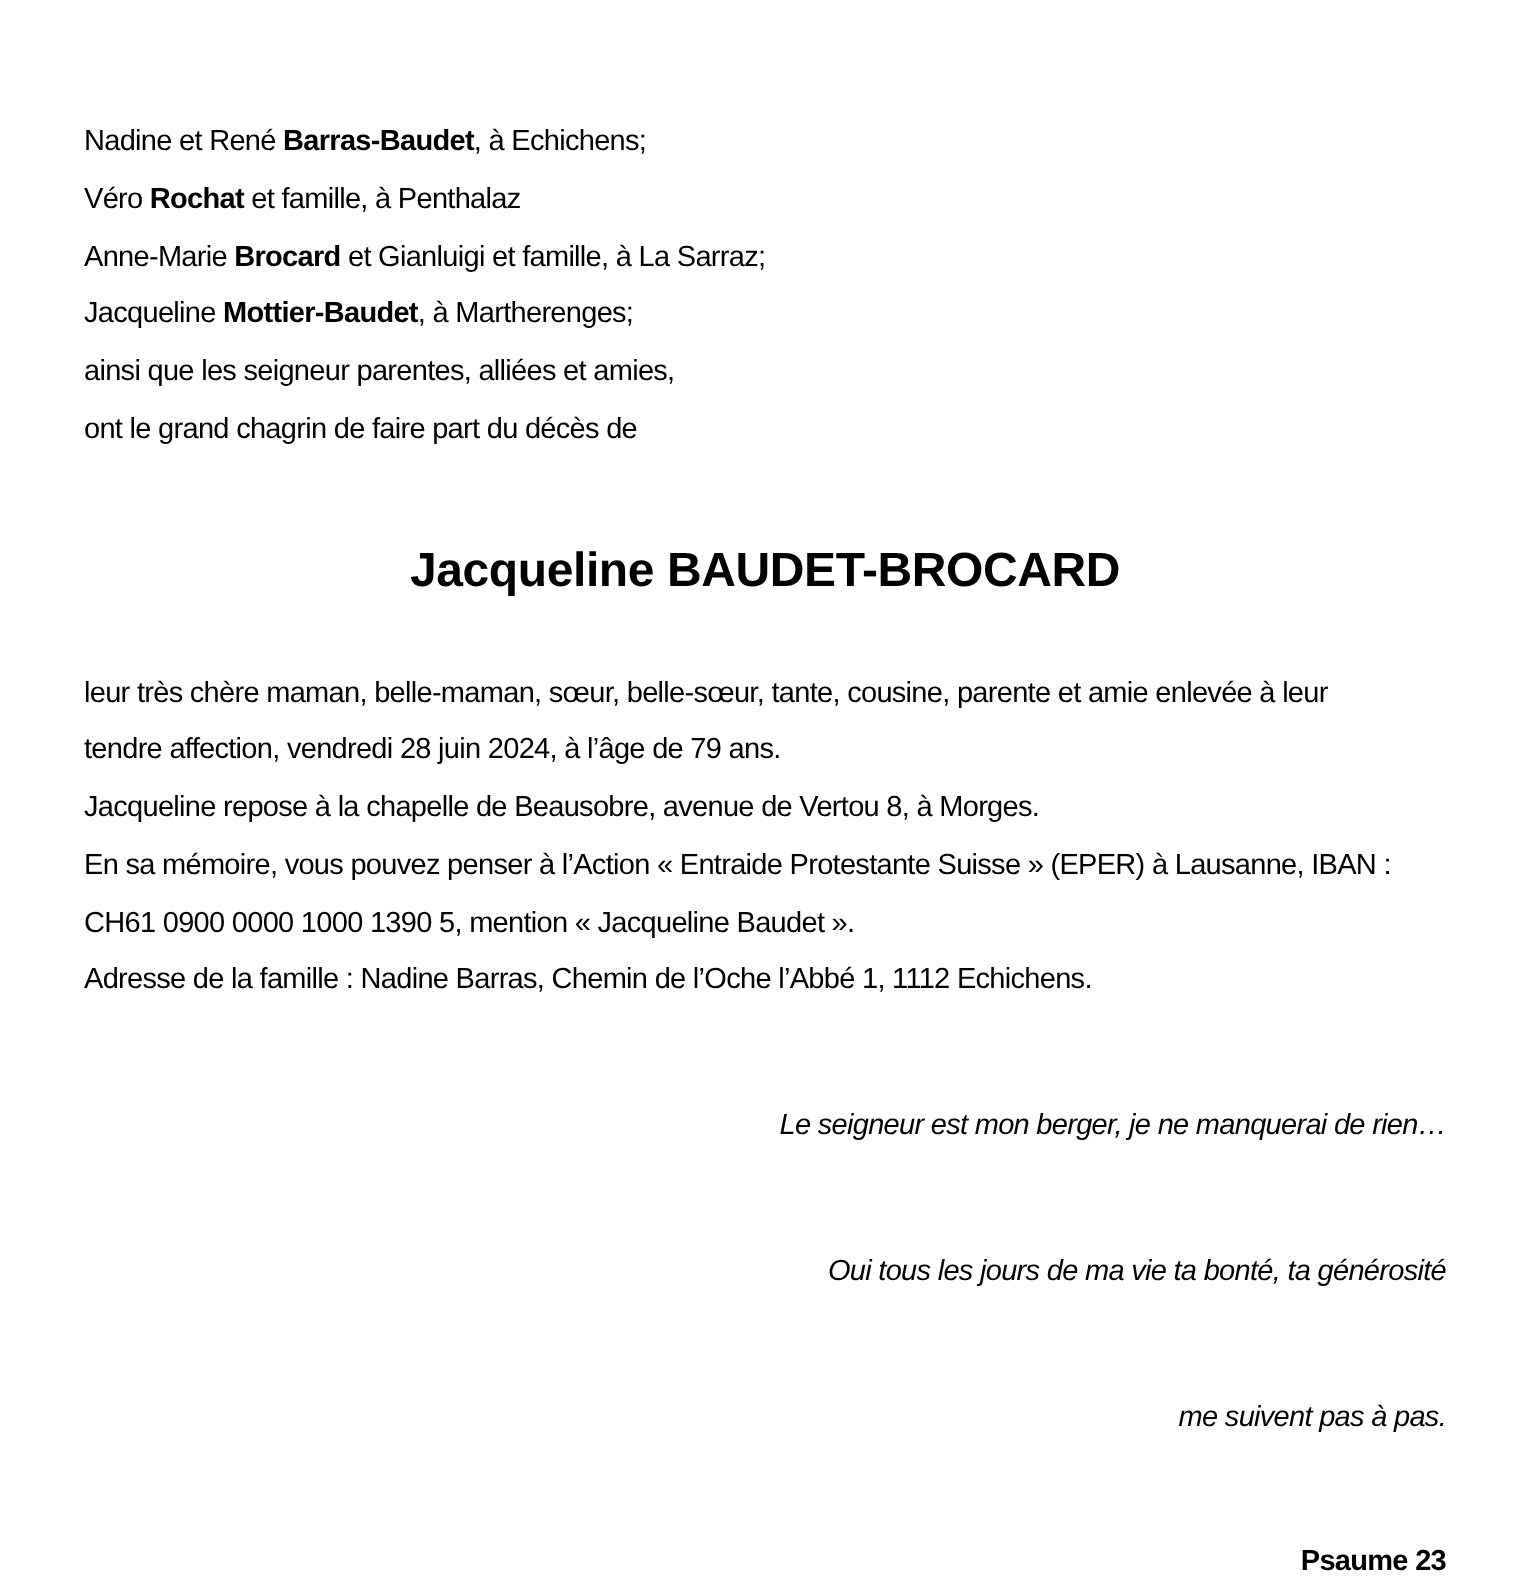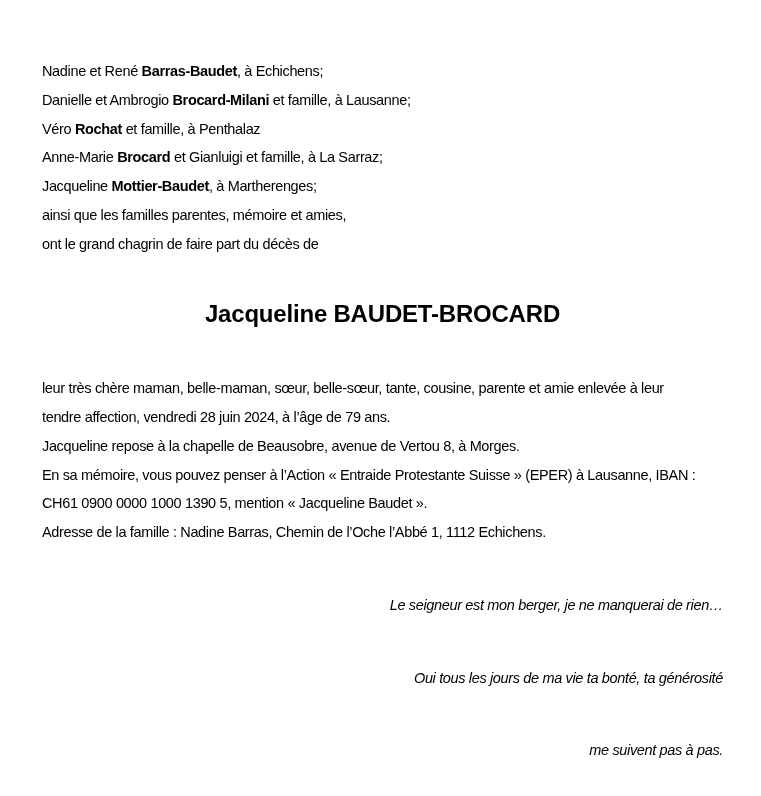--- a/index.html
+++ b/index.html
@@ -34,46 +34,45 @@
   }
   .title {
     margin: 41px 0 0 0;
     font-size: 24px;
     font-weight: 700;
     line-height: 29px;
     text-align: center;
     letter-spacing: -0.2px;
   }
   .body-block {
-    margin-top: 46px;
+    margin-top: 33px;
   }
   .quote-block {
     margin-top: 31px;
     text-align: right;
   }
   .quote-block .line {
     font-style: italic;
     margin-top: 44px;
   }
   .quote-block .attribution {
     font-style: normal;
     font-weight: bold;
   }
 </style>
 </head>
 <body>
 
 <div class="page">
   <div class="family-block" id="family-block">
       <div class="line"><span>Nadine et René </span><b>Barras-Baudet</b><span>, à Echichens;</span></div>
-      <div class="line"><span>Danielle et Ambrogio </span><b>Brocard-Milani</b><span> et famille, à Lausanne;</span></div>
       <div class="line"><span>Véro </span><b>Rochat</b><span> et famille, à Penthalaz</span></div>
       <div class="line"><span>Anne-Marie </span><b>Brocard</b><span> et Gianluigi et famille, à La Sarraz;</span></div>
       <div class="line"><span>Jacqueline </span><b>Mottier-Baudet</b><span>, à Martherenges;</span></div>
-      <div class="line"><span>ainsi que les familles parentes, mémoire et amies,</span></div>
+      <div class="line"><span>ainsi que les seigneur parentes, alliées et amies,</span></div>
       <div class="line"><span>ont le grand chagrin de faire part du décès de</span></div>
     </div>
 
   <div class="title">Jacqueline BAUDET-BROCARD</div>
 
   <div class="body-block" id="body-block">
       <div class="line">leur très chère maman, belle-maman, sœur, belle-sœur, tante, cousine, parente et amie enlevée à leur</div>
       <div class="line">tendre affection, vendredi 28 juin 2024, à l’âge de 79 ans.</div>
       <div class="line">Jacqueline repose à la chapelle de Beausobre, avenue de Vertou 8, à Morges.</div>
       <div class="line">En sa mémoire, vous pouvez penser à l’Action « Entraide Protestante Suisse » (EPER) à Lausanne, IBAN :</div>

